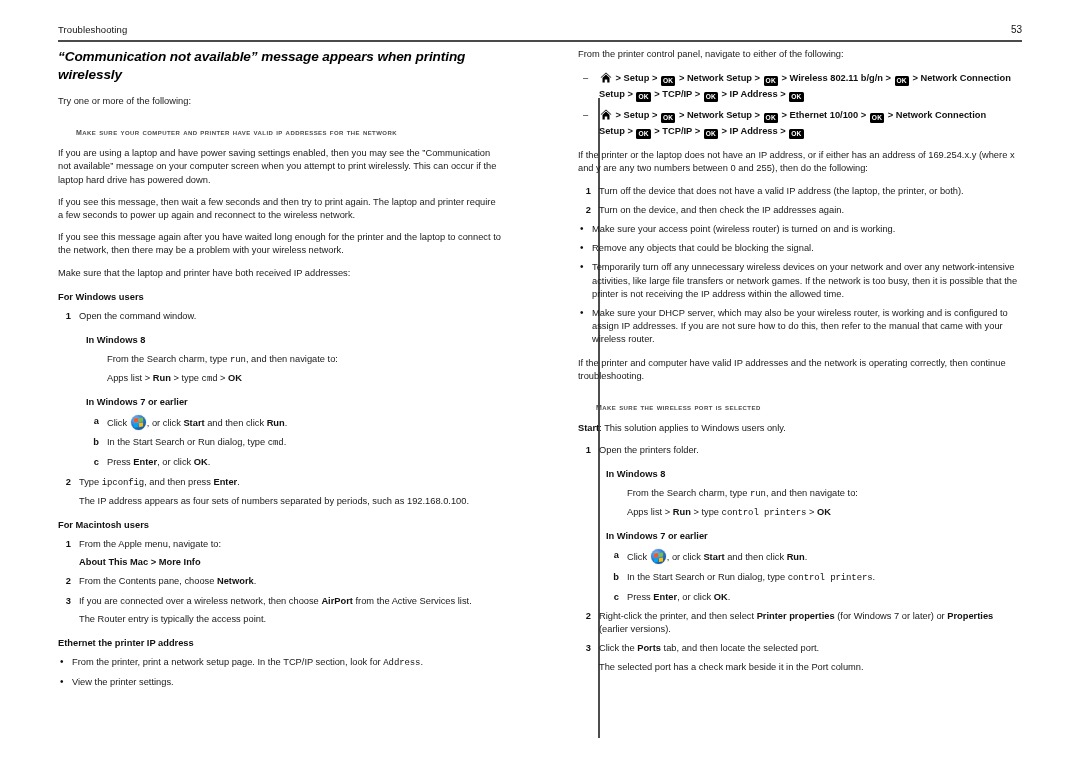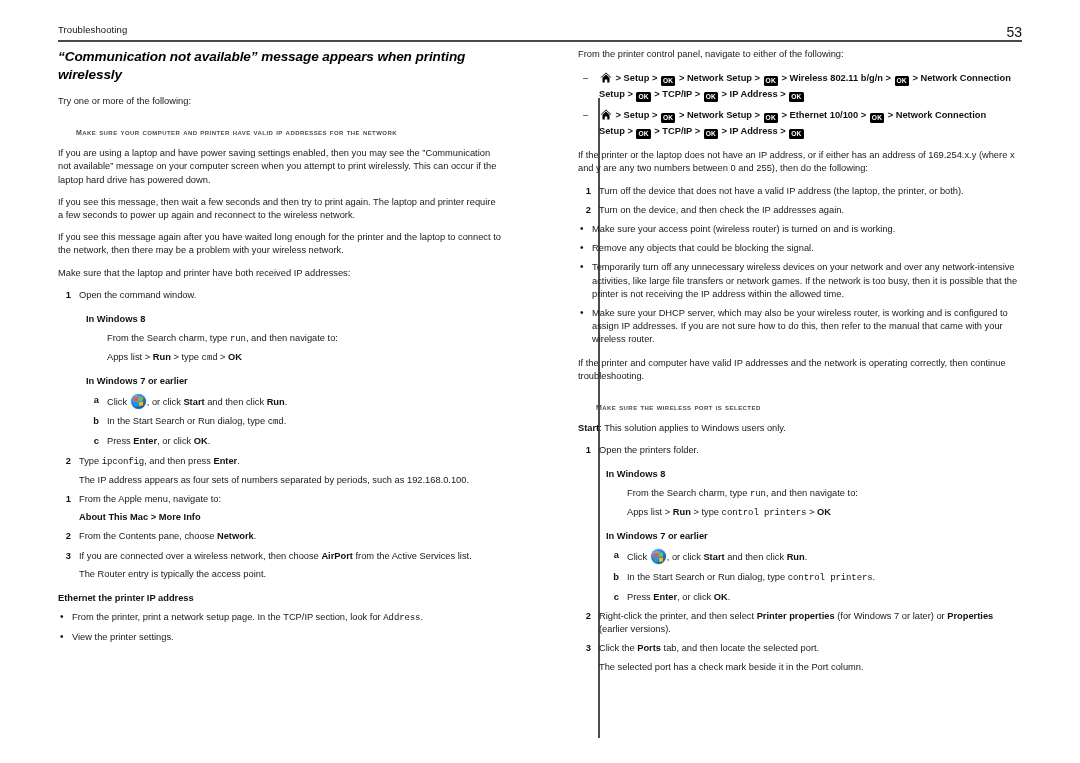--- a/index.html
+++ b/index.html
@@ -36,21 +36,21 @@
     left: 0;
     top: 0;
     font-size: 9.5px;
     color: #111;
     letter-spacing: .1px;
   }
   .header-pageno {
     position: absolute;
     right: 0;
     top: 0;
-    font-size: 14px;
+    font-size: 10px;
     color: #111;
   }
   .header-rule {
     position: absolute;
     left: 0;
     top: 16px;
     width: 964px;
     height: 1.6px;
     background: #4a4a4a;
   }
@@ -271,20 +271,21 @@
 
       <p class="body-text">Try one or more of the following:</p>
 
       <h2 class="section-head">Make sure your computer and printer have valid IP addresses for the network</h2>
 
       <p class="body-text">If you are using a laptop and have power saving settings enabled, then you may see the ”Communication not available” message on your computer screen when you attempt to print wirelessly. This can occur if the laptop hard drive has powered down.</p>
       <p class="body-text">If you see this message, then wait a few seconds and then try to print again. The laptop and printer require a few seconds to power up again and reconnect to the wireless network.</p>
       <p class="body-text">If you see this message again after you have waited long enough for the printer and the laptop to connect to the network, then there may be a problem with your wireless network.</p>
       <p class="body-text">Make sure that the laptop and printer have both received IP addresses:</p>
 
+      <h3 class="sub-head">For Windows users</h3>
 
       <div class="step">
         <span class="marker">1</span>
         <span>Open the command window.</span>
       </div>
 
       <h3 class="sub-head indent1">In Windows 8</h3>
 
       <div class="plain-indent deep">From the Search charm, type <code class="mono">run</code>, and then navigate to:</div>
 
@@ -311,20 +312,21 @@
         <span class="marker">c</span>
         <span>Press </span><b>Enter</b><span>, or click </span><b>OK</b><span>.</span>
       </div>
 
       <div class="step">
         <span class="marker">2</span>
         <span>Type </span><code class="mono">ipconfig</code><span>, and then press </span><b>Enter</b><span>.</span>
         <span class="sub">The IP address appears as four sets of numbers separated by periods, such as 192.168.0.100.</span>
       </div>
 
+      <h3 class="sub-head">For Macintosh users</h3>
 
       <div class="step">
         <span class="marker">1</span>
         <span>From the Apple menu, navigate to:</span>
         <span class="sub"><b>About This Mac &gt; More Info</b></span>
       </div>
 
       <div class="step">
         <span class="marker">2</span>
         <span>From the Contents pane, choose </span><b>Network</b><span>.</span>

